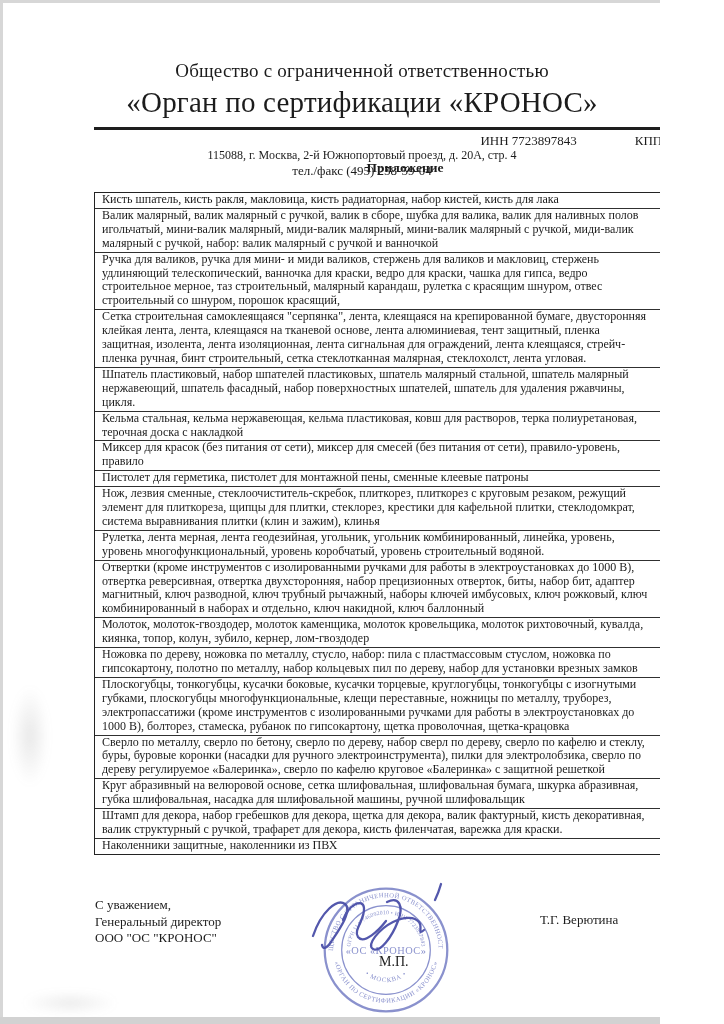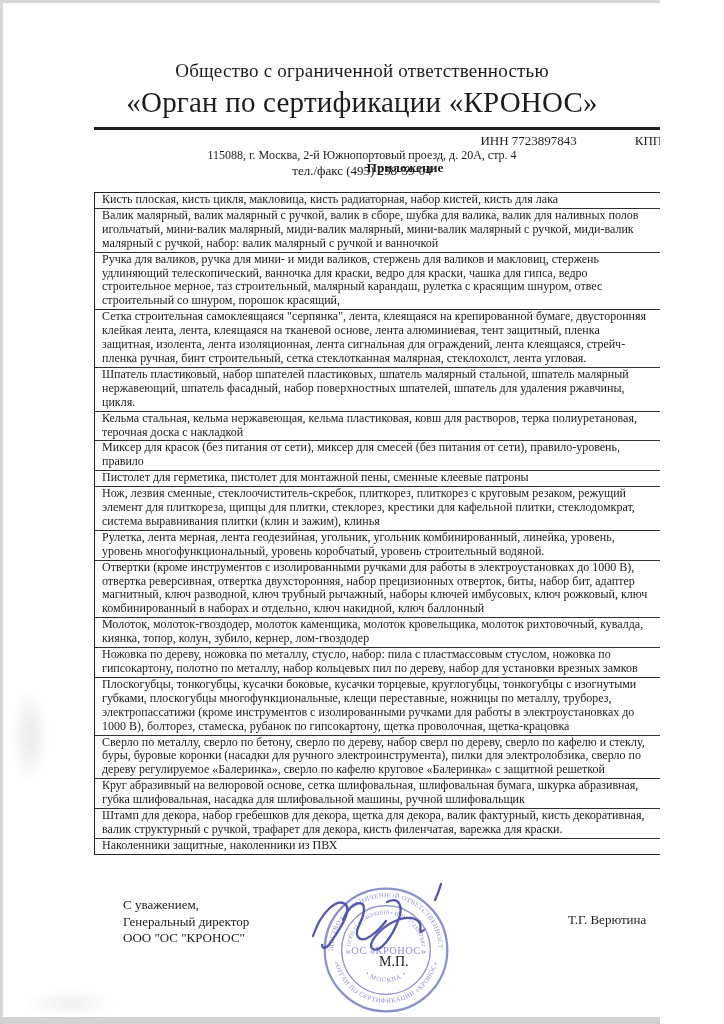--- a/index.html
+++ b/index.html
@@ -42,21 +42,21 @@
   }
   .trow{
     border-bottom:1px solid #303030;
     padding:0px 13px 1px 7px;
     font-size:12px;
     line-height:13.9px;
     text-align:left;
   }
   .trow:last-child{border-bottom:none;}
 
-  .foot{position:absolute;font-size:13px;line-height:16.5px;margin-left:28px;}
+  .foot{position:absolute;font-size:13px;line-height:16.5px;}
   .foot-left{left:95px;top:897px;}
   .signer{left:540px;top:912px;}
   .seal-place{left:379px;top:954px;font-size:14px;color:#1d1d1d;z-index:6;}
 
   .stamp-svg{position:absolute;left:320px;top:884px;width:132px;height:132px;z-index:3;opacity:.9;}
   .sig-svg{position:absolute;left:303px;top:874px;width:152px;height:102px;z-index:5;opacity:.95;}
 
   .abs{position:absolute;}
 </style>
 </head>
@@ -75,21 +75,21 @@
   <div class="hdr org-name abs">«Орган по сертификации «КРОНОС»</div>
   <div class="hdr-rule"></div>
   <div class="hdr req-line abs">
     <span>ИНН 7723897843</span><span class="gap"></span><span>КПП 772301001</span>
   </div>
   <div class="hdr addr-line abs">115088, г. Москва, 2-й Южнопортовый проезд, д. 20А, стр. 4</div>
   <div class="hdr phone-line abs">тел./факс (495) 258-59-04</div>
   <div class="hdr appendix abs">Приложение</div>
 
   <div class="doc-table">
-    <div class="trow">Кисть плоская, кисть цикля, макловица, кисть радиаторная, набор кистей, кисть для лака</div>
+    <div class="trow">Кисть шпатель, кисть ракля, макловица, кисть радиаторная, набор кистей, кисть для лака</div>
     <div class="trow">Валик малярный, валик малярный с ручкой, валик в сборе, шубка для валика, валик для наливных полов игольчатый, мини-валик малярный, миди-валик малярный, мини-валик малярный с ручкой, миди-валик малярный с ручкой, набор: валик малярный с ручкой и ванночкой</div>
     <div class="trow">Ручка для валиков, ручка для мини- и миди валиков, стержень для валиков и макловиц, стержень удлиняющий телескопический, ванночка для краски, ведро для краски, чашка для гипса, ведро строительное мерное, таз строительный, малярный карандаш, рулетка с красящим шнуром, отвес строительный со шнуром, порошок красящий,</div>
     <div class="trow">Сетка строительная самоклеящаяся "серпянка", лента, клеящаяся на крепированной бумаге, двусторонняя клейкая лента, лента, клеящаяся на тканевой основе, лента алюминиевая, тент защитный, пленка защитная, изолента, лента изоляционная, лента сигнальная для ограждений, лента клеящаяся, стрейч-пленка ручная, бинт строительный, сетка стеклотканная малярная, стеклохолст, лента угловая.</div>
     <div class="trow">Шпатель пластиковый, набор шпателей пластиковых, шпатель малярный стальной, шпатель малярный нержавеющий, шпатель фасадный, набор поверхностных шпателей, шпатель для удаления ржавчины, цикля.</div>
     <div class="trow">Кельма стальная, кельма нержавеющая, кельма пластиковая, ковш для растворов, терка полиуретановая, терочная доска с накладкой</div>
     <div class="trow">Миксер для красок (без питания от сети), миксер для смесей (без питания от сети), правило-уровень, правило</div>
     <div class="trow">Пистолет для герметика, пистолет для монтажной пены, сменные клеевые патроны</div>
     <div class="trow">Нож, лезвия сменные, стеклоочиститель-скребок, плиткорез, плиткорез с круговым резаком, режущий элемент для плиткореза, щипцы для плитки, стеклорез, крестики для кафельной плитки, стеклодомкрат, система выравнивания плитки (клин и зажим), клинья</div>
     <div class="trow">Рулетка, лента мерная, лента геодезийная, угольник, угольник комбинированный, линейка, уровень, уровень многофункциональный, уровень коробчатый, уровень строительный водяной.</div>
     <div class="trow">Отвертки (кроме инструментов с изолированными ручками для работы в электроустановках до 1000 В), отвертка реверсивная, отвертка двухсторонняя, набор прецизионных отверток, биты, набор бит, адаптер магнитный, ключ разводной, ключ трубный рычажный, наборы ключей имбусовых, ключ рожковый, ключ комбинированный в наборах и отдельно, ключ накидной, ключ баллонный</div>

